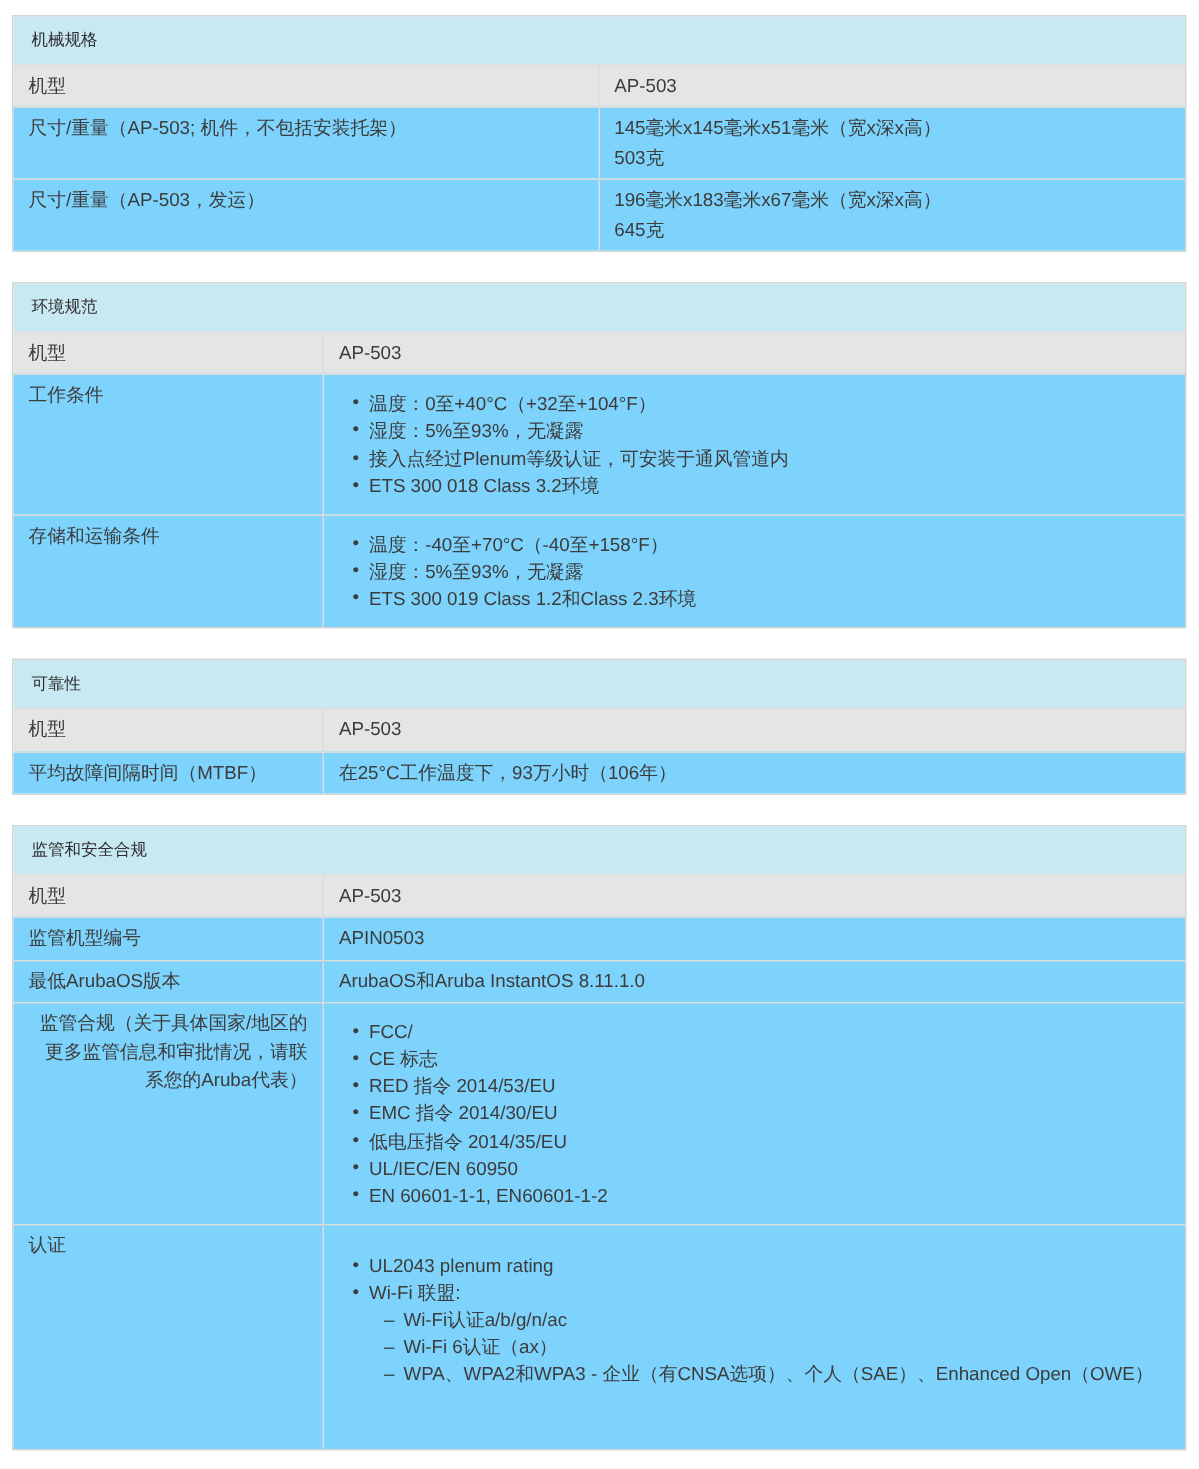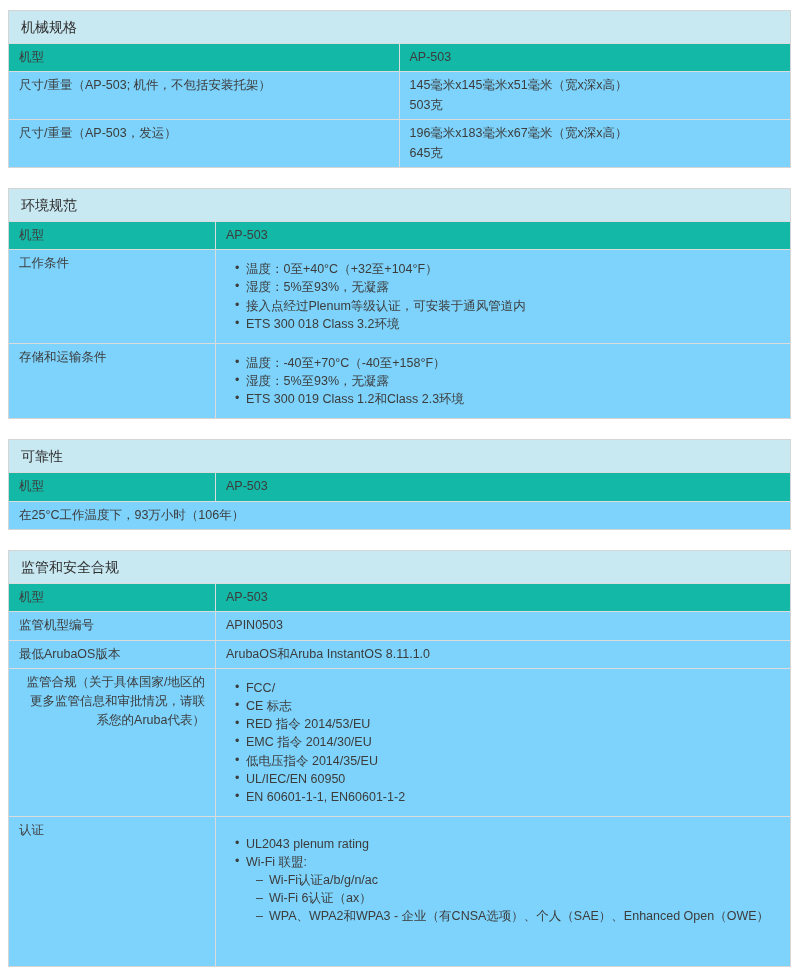--- a/index.html
+++ b/index.html
@@ -14,31 +14,31 @@
     padding: 10px 8px 4px 8px;
   }
   .spec-section {
     border: 1px solid #d5d5d5;
     margin-bottom: 20px;
     background: #ffffff;
   }
   .section-header {
     background: #c8e8f2;
     padding: 8px 12px;
-    font-size: 14px;
+    font-size: 11px;
     line-height: 16px;
     color: #2e2e2e;
     font-weight: 400;
   }
   .spec-row {
     display: flex;
     border-top: 1px solid #dcdcdc;
     background: #7dd3fc;
   }
-  .spec-row.shaded { background: #14b8a6; }
+  .spec-row.shaded { background: #e5e5e5; }
   .cell {
     padding: 4px 10px;
     line-height: 1.5;
     box-sizing: border-box;
   }
   .cell.label {
     border-right: 1px solid #dcdcdc;
     flex: 0 0 auto;
   }
   .cell.value { flex: 1 1 auto; }
@@ -137,20 +137,21 @@
     </div>
     <div class="spec-section">
       <div class="section-header">可靠性</div>
       <div class="spec-row shaded">
         <div class="cell label" style="width: 26.5%;">机型</div>
         <div class="cell value">
           <div class="value-line">AP-503</div>
         </div>
       </div>
       <div class="spec-row">
+        <div class="cell label" style="width: 26.5%;">平均故障间隔时间（MTBF）</div>
         <div class="cell value">
           <div class="value-line">在25°C工作温度下，93万小时（106年）</div>
         </div>
       </div>
     </div>
     <div class="spec-section">
       <div class="section-header">监管和安全合规</div>
       <div class="spec-row shaded">
         <div class="cell label" style="width: 26.5%;">机型</div>
         <div class="cell value">

